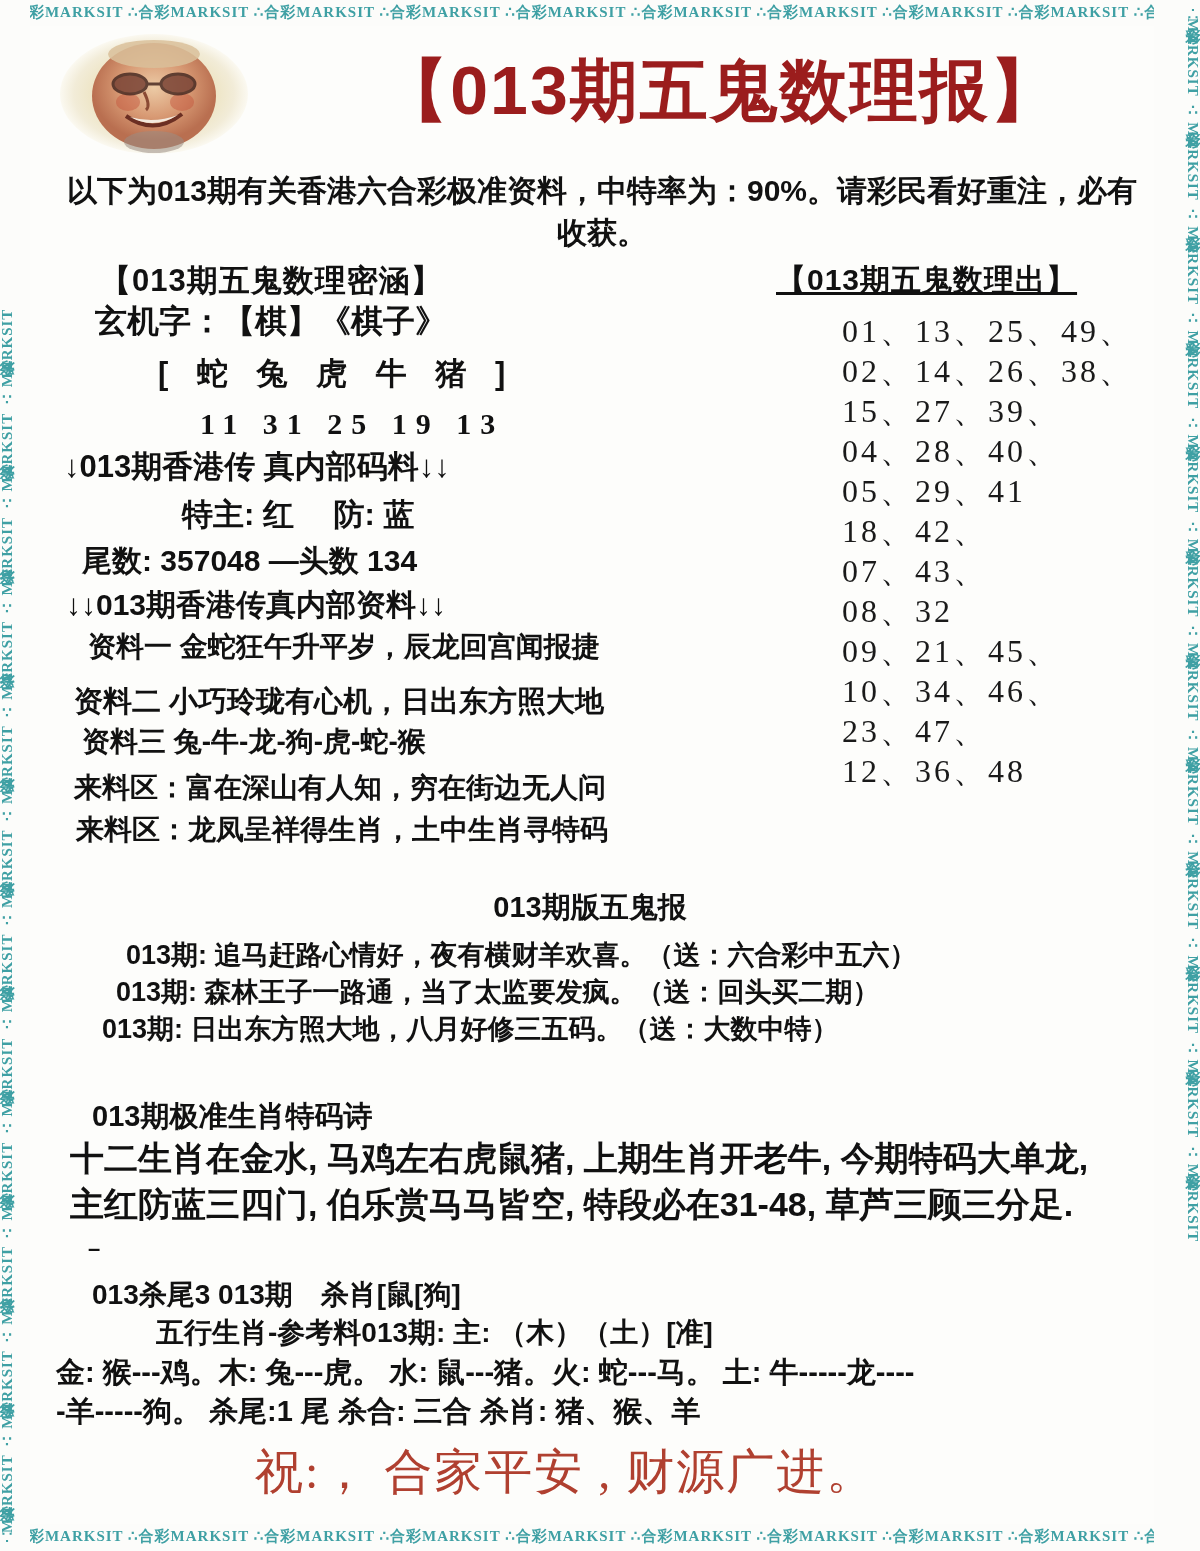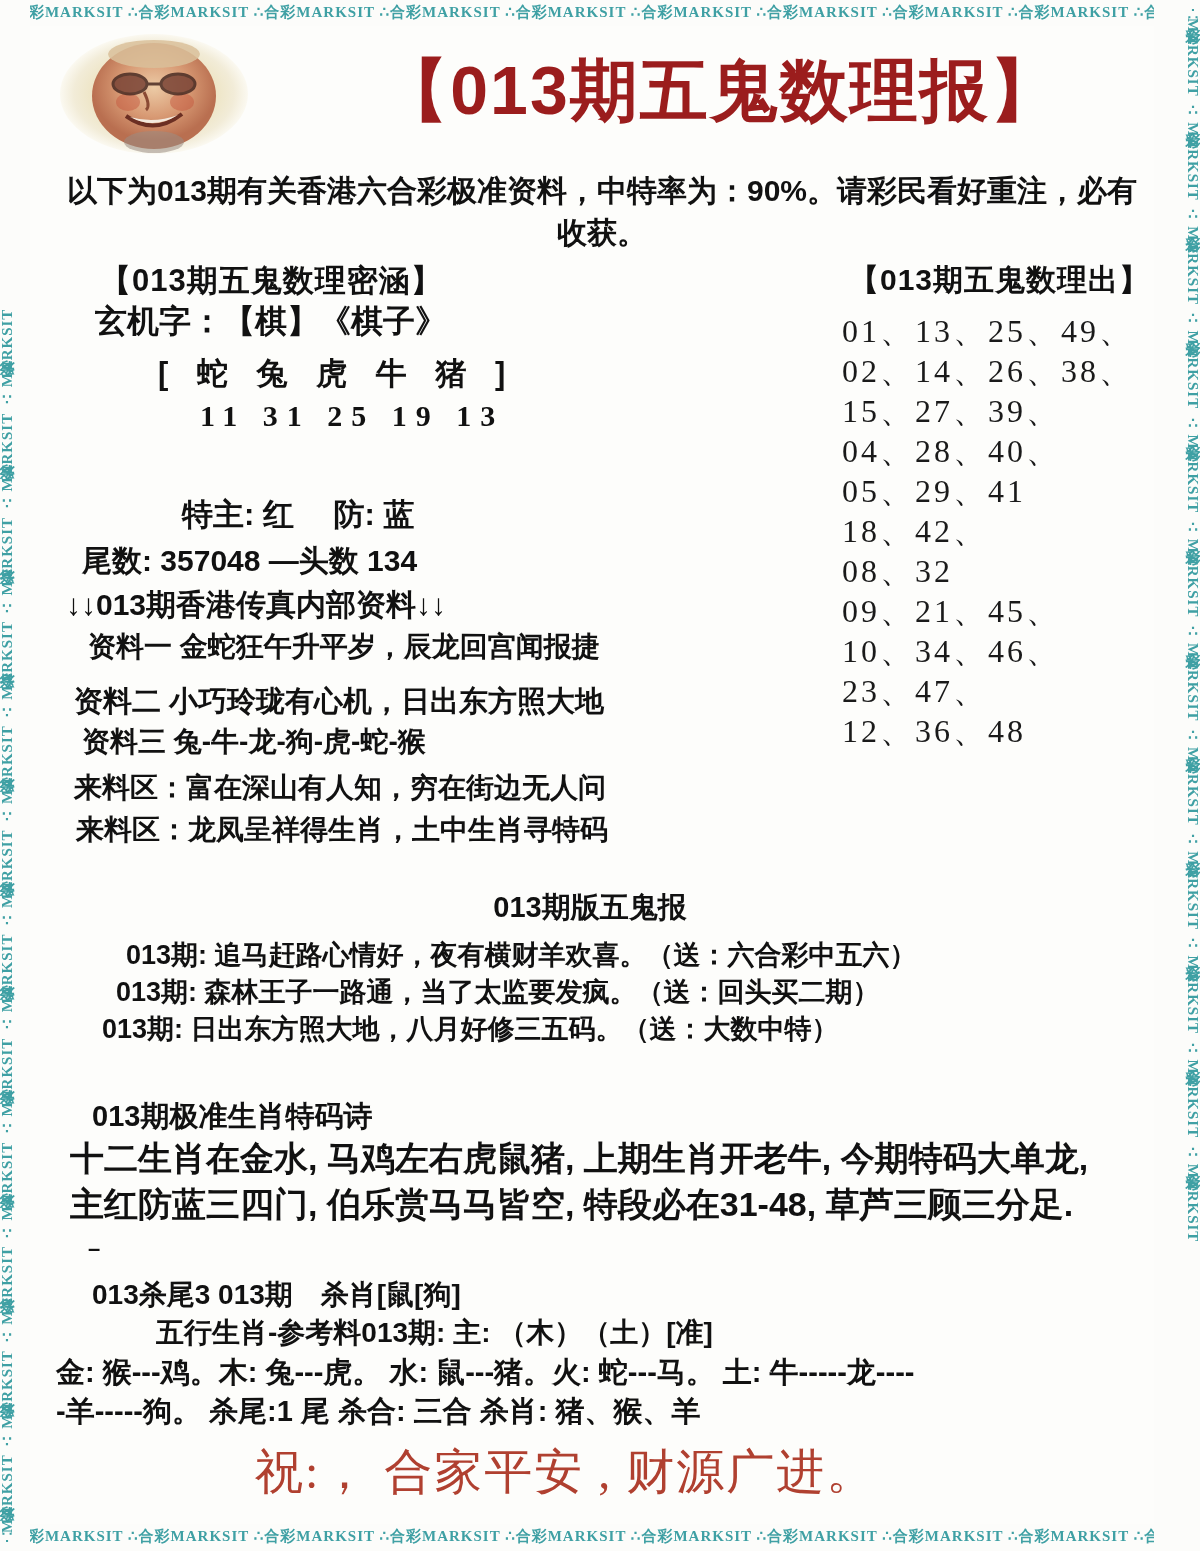--- a/index.html
+++ b/index.html
@@ -19,21 +19,21 @@
   .wm-right{left:1154px;width:46px;}
   
   .t{white-space:nowrap;}
   .b{font-weight:bold;}
   .title{font-size:68px;font-weight:bold;color:#9b1d1d;letter-spacing:2px;text-align:center;}
   .intro{font-size:30px;font-weight:bold;line-height:42px;width:1080px;white-space:normal;}
   .sec-h{font-size:30px;font-weight:bold;letter-spacing:1px;}
   .numrow{font-family:"Liberation Serif","DejaVu Serif",serif;font-size:32px;
           letter-spacing:3px;height:40px;line-height:40px;color:#1a1a1a;}
   .blessing{font-size:48px;color:#b04030;font-family:"Liberation Serif",serif;letter-spacing:2px;}
-  .serifnum{font-family:"Liberation Serif",serif;}
+  .serifnum{font-family:"Liberation Serif",serif;margin-top:8px;}
 </style>
 </head>
 <body>
 
 <div id="page">
 
   <div class="abs wm wm-h wm-top">∴合彩MARKSIT ∴合彩MARKSIT ∴合彩MARKSIT ∴合彩MARKSIT ∴合彩MARKSIT ∴合彩MARKSIT ∴合彩MARKSIT ∴合彩MARKSIT ∴合彩MARKSIT ∴合彩MARKSIT ∴合彩MARKSIT ∴合彩MARKSIT</div>
   <div class="abs wm wm-h wm-bottom">∴合彩MARKSIT ∴合彩MARKSIT ∴合彩MARKSIT ∴合彩MARKSIT ∴合彩MARKSIT ∴合彩MARKSIT ∴合彩MARKSIT ∴合彩MARKSIT ∴合彩MARKSIT ∴合彩MARKSIT ∴合彩MARKSIT ∴合彩MARKSIT</div>
   <div class="abs wm wm-v wm-left">∴合彩MARKSIT ∴合彩MARKSIT ∴合彩MARKSIT ∴合彩MARKSIT ∴合彩MARKSIT ∴合彩MARKSIT ∴合彩MARKSIT ∴合彩MARKSIT ∴合彩MARKSIT ∴合彩MARKSIT ∴合彩MARKSIT ∴合彩MARKSIT</div>
   <div class="abs wm wm-v wm-right">∴合彩MARKSIT ∴合彩MARKSIT ∴合彩MARKSIT ∴合彩MARKSIT ∴合彩MARKSIT ∴合彩MARKSIT ∴合彩MARKSIT ∴合彩MARKSIT ∴合彩MARKSIT ∴合彩MARKSIT ∴合彩MARKSIT ∴合彩MARKSIT</div>
@@ -67,41 +67,43 @@
       <path d="M74 85 Q98 98 122 83 Q98 92 74 85 Z" fill="#f3e9dd"></path>
       <ellipse cx="98" cy="110" rx="30" ry="11" fill="#9b8d84" opacity="0.55"></ellipse>
     </svg>
   </div>
 
   <div class="abs t title" style="left:290px;top:46px;width:860px;">【013期五鬼数理报】</div>
 
   <div class="abs intro" style="left:62px;top:170px;text-align:center;">以下为013期有关香港六合彩极准资料，中特率为：90%。请彩民看好重注，必有收获。</div>
 
   <div class="abs t sec-h" style="left:100px;top:260px;font-size:31px;">【013期五鬼数理密涵】</div>
-  <div class="abs t sec-h" style="left:849px;top:260px;">【013期五鬼数理出】</div>
+  <div class="abs t sec-h" style="left:776px;top:260px;text-decoration:underline;">【013期五鬼数理出】</div>
 
   <div class="abs t b" style="left:95px;top:300px;font-size:32px;">玄机字：【棋】《棋子》</div>
   <div class="abs t b" style="left:158px;top:353px;font-size:31px;letter-spacing:10px;">[ 蛇 兔 虎 牛 猪 ]</div>
   <div class="abs t b serifnum" style="left:200px;top:399px;font-size:30px;letter-spacing:9px;">11 31 25 19 13</div>
+  <div class="abs t b" style="left:64px;top:446px;font-size:31px;">↓013期香港传 真内部码料↓↓</div>
   <div class="abs t b" style="left:182px;top:494px;font-size:31px;">特主: 红　 防: 蓝</div>
   <div class="abs t b" style="left:82px;top:541px;font-size:30px;">尾数: 357048 —头数 134</div>
   <div class="abs t b" style="left:66px;top:585px;font-size:30px;">↓↓013期香港传真内部资料↓↓</div>
   <div class="abs t b" style="left:74px;top:682px;font-size:29px;">资料二 小巧玲珑有心机，日出东方照大地</div>
   <div class="abs t b" style="left:88px;top:628px;font-size:28px;">资料一 金蛇狂午升平岁，辰龙回宫闻报捷</div>
   <div class="abs t b" style="left:74px;top:769px;font-size:28px;">来料区：富在深山有人知，穷在街边无人问</div>
   <div class="abs t b" style="left:82px;top:723px;font-size:28px;">资料三 兔-牛-龙-狗-虎-蛇-猴</div>
   <div class="abs t b" style="left:76px;top:811px;font-size:28px;">来料区：龙凤呈祥得生肖，土中生肖寻特码</div>
 
   <div class="abs" style="left:842px;top:311px;">
     <div class="t numrow">01、13、25、49、</div>
     <div class="t numrow">02、14、26、38、</div>
     <div class="t numrow">15、27、39、</div>
     <div class="t numrow">04、28、40、</div>
     <div class="t numrow">05、29、41</div>
     <div class="t numrow">18、42、</div>
+    <div class="t numrow">07、43、</div>
     <div class="t numrow">08、32</div>
     <div class="t numrow">09、21、45、</div>
     <div class="t numrow">10、34、46、</div>
     <div class="t numrow">23、47、</div>
     <div class="t numrow">12、36、48</div>
   </div>
 
   <div class="abs b" style="left:30px;top:888px;width:1120px;text-align:center;font-size:29px;">013期版五鬼报</div>
   <div class="abs t b" style="left:126px;top:937px;font-size:27px;">013期: 追马赶路心情好，夜有横财羊欢喜。（送：六合彩中五六）</div>
   <div class="abs t b" style="left:116px;top:974px;font-size:27px;">013期: 森林王子一路通，当了太监要发疯。（送：回头买二期）</div>

